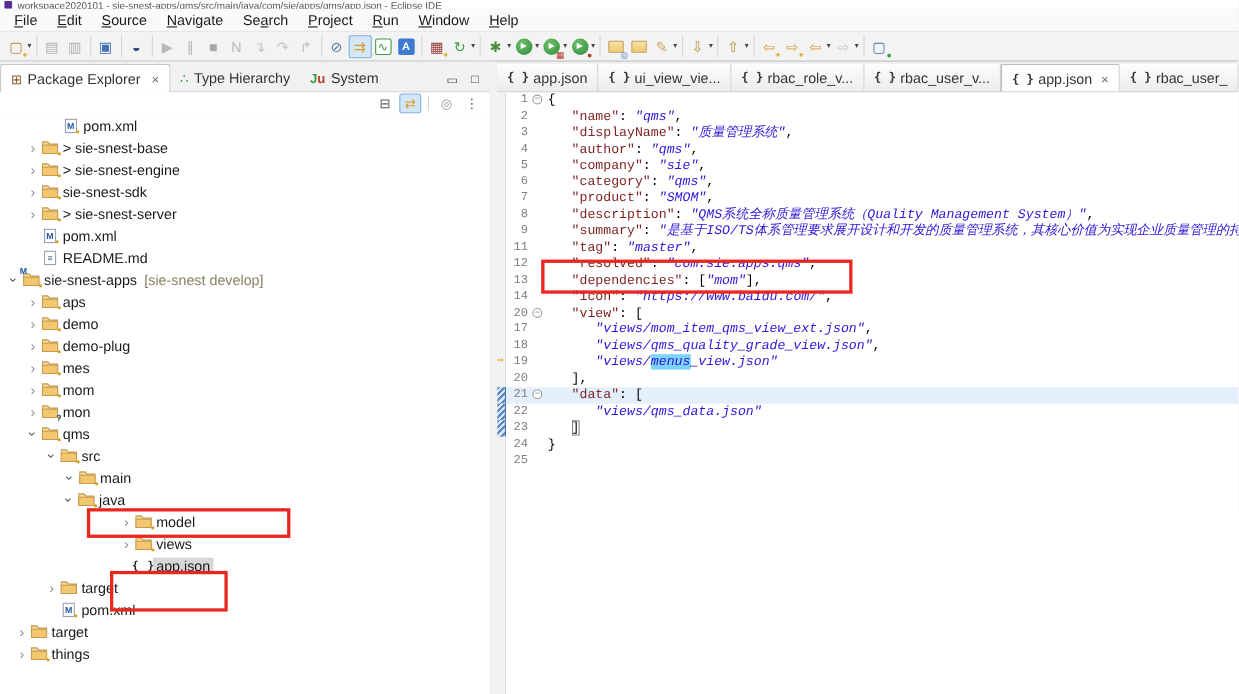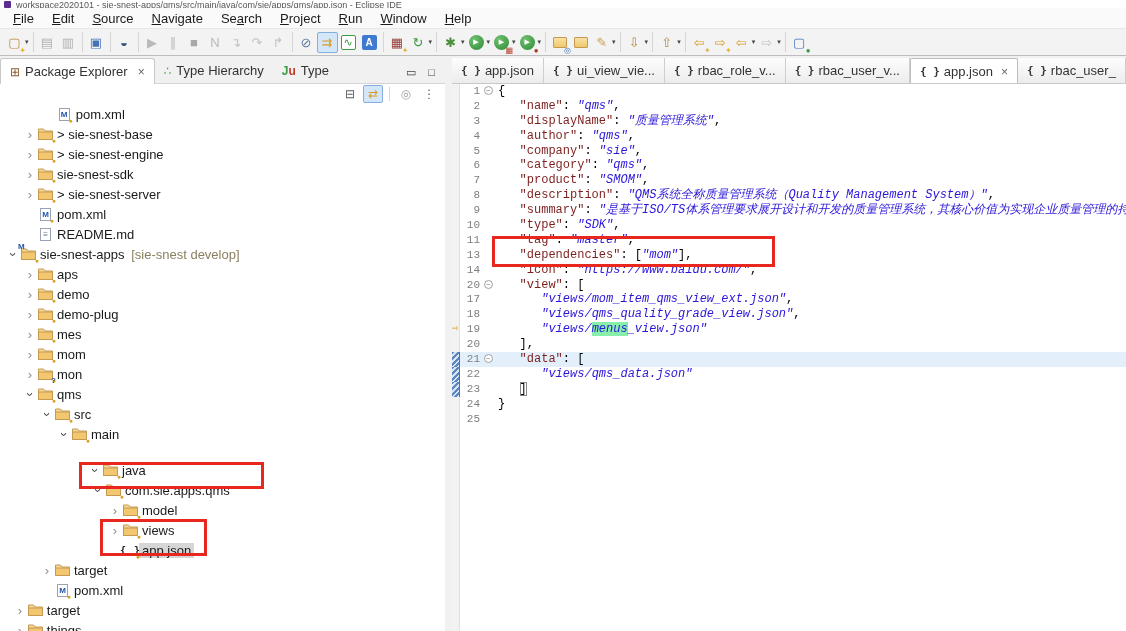--- a/index.html
+++ b/index.html
@@ -77,21 +77,21 @@
   .emk { width:8px; flex:none; overflow:visible; }
   .mk-hatch { background:repeating-linear-gradient(135deg,#5b86c0 0 2px,#d6e4f4 2px 4px); border-right:1px solid #4a74a8; }
   .mk-arrow { color:#e39d1e; font-size:10px; font-weight:bold; text-align:left; z-index:2; }
   .enum { width:22px; flex:none; text-align:right; font-size:11px; color:#7e7e7e; padding-right:2px; }
   .efold { width:13px; flex:none; text-align:center; }
   .fold { display:inline-block; width:9px; height:9px; border:1px solid #a0a0a0; border-radius:50%; line-height:7px; font-size:8px; color:#808080; background:#fff; text-align:center; vertical-align:middle; }
   .ecode { white-space:pre; font-size:12px; flex:none; padding-left:3px; }
   .tk-p { color:#000; }
   .tk-k { color:#7d1f1f; }
   .tk-s, .tk-sh { color:#2a16d8; font-style:italic; }
-  .tk-sh { background:#86efac; }
+  .tk-sh { background:#7dd3fc; }
   .tk-pb { color:#000; outline:1px solid #888; outline-offset:-1px; }
 
   
   .annbox { position:absolute; border:3px solid #e8281e; z-index:50; pointer-events:none; }
 </style>
 </head>
 <body>
 
 <div class="titlebar">
   <span class="titleicon"></span>
@@ -310,21 +310,21 @@
           <span class="vicn" style="color: rgb(138, 90, 42);">⊞</span>
           <span>Package Explorer</span>
           <span class="vclose">×</span>
         </div>
         <div class="vtab">
           <span class="vicn" style="color: rgb(60, 155, 70);">∴</span>
           <span>Type Hierarchy</span>
         </div>
         <div class="vtab">
           <span class="vicn"><b style="color:#3c9b46">J</b><b style="color:#c0392b">u</b></span>
-          <span>Type</span>
+          <span>System</span>
         </div>
         <span class="winbtns">
           <span>▭</span>
           <span>□</span>
         </span>
       </div>
     <div class="vtools">
         <span class="vtool" style="color: rgb(90, 90, 90);">⊟</span>
         <span class="vtool sel" style="color: rgb(215, 155, 40);">⇄</span>
         <span class="vtsep"></span>
@@ -384,28 +384,24 @@
               <path d="M0.5 4 h14 v7.5 H0.5 z" fill="#f3c76f" stroke="#c49a52"></path>
             </svg><span class="ov" style="right: -2px; bottom: -2px; color: rgb(217, 165, 32); font-size: 7px;">●</span></span><span class="tlabel">qms</span></div>
         <div class="trow" style="padding-left: 40px;"><span class="arr v">›</span><span class="ticon"><svg width="15" height="12" viewBox="0 0 15 12">
               <path d="M0.5 1 h5 l1.6 2 H14.5 v8.5 H0.5 z" fill="#f7d795" stroke="#c49a52"></path>
               <path d="M0.5 4 h14 v7.5 H0.5 z" fill="#f3c76f" stroke="#c49a52"></path>
             </svg><span class="ov" style="right: -2px; bottom: -2px; color: rgb(217, 165, 32); font-size: 7px;">●</span></span><span class="tlabel">src</span></div>
         <div class="trow" style="padding-left: 57px;"><span class="arr v">›</span><span class="ticon"><svg width="15" height="12" viewBox="0 0 15 12">
               <path d="M0.5 1 h5 l1.6 2 H14.5 v8.5 H0.5 z" fill="#f7d795" stroke="#c49a52"></path>
               <path d="M0.5 4 h14 v7.5 H0.5 z" fill="#f3c76f" stroke="#c49a52"></path>
             </svg><span class="ov" style="right: -2px; bottom: -2px; color: rgb(217, 165, 32); font-size: 7px;">●</span></span><span class="tlabel">main</span></div>
-        <div class="trow" style="padding-left: 88px; margin-top: 16px;"><span class="arr v">›</span><span class="ticon"><svg width="15" height="12" viewBox="0 0 15 12">
+        <div class="trow" style="padding-left: 56px;"><span class="arr v">›</span><span class="ticon"><svg width="15" height="12" viewBox="0 0 15 12">
               <path d="M0.5 1 h5 l1.6 2 H14.5 v8.5 H0.5 z" fill="#f7d795" stroke="#c49a52"></path>
               <path d="M0.5 4 h14 v7.5 H0.5 z" fill="#f3c76f" stroke="#c49a52"></path>
             </svg><span class="ov" style="right: -2px; bottom: -2px; color: rgb(217, 165, 32); font-size: 7px;">●</span></span><span class="tlabel">java</span></div>
-        <div class="trow" style="padding-left: 91px;"><span class="arr v">›</span><span class="ticon"><svg width="15" height="12" viewBox="0 0 15 12">
-              <path d="M0.5 1 h5 l1.6 2 H14.5 v8.5 H0.5 z" fill="#f7d795" stroke="#c49a52"></path>
-              <path d="M0.5 4 h14 v7.5 H0.5 z" fill="#f3c76f" stroke="#c49a52"></path>
-            </svg><span class="ov" style="right: -2px; bottom: -2px; color: rgb(217, 165, 32); font-size: 7px;">●</span></span><span class="tlabel">com.sie.apps.qms</span></div>
         <div class="trow" style="padding-left: 108px;"><span class="arr">›</span><span class="ticon"><svg width="15" height="12" viewBox="0 0 15 12">
               <path d="M0.5 1 h5 l1.6 2 H14.5 v8.5 H0.5 z" fill="#f7d795" stroke="#c49a52"></path>
               <path d="M0.5 4 h14 v7.5 H0.5 z" fill="#f3c76f" stroke="#c49a52"></path>
             </svg><span class="ov" style="right: -2px; bottom: -2px; color: rgb(217, 165, 32); font-size: 7px;">●</span></span><span class="tlabel">model</span></div>
         <div class="trow" style="padding-left: 108px;"><span class="arr">›</span><span class="ticon"><svg width="15" height="12" viewBox="0 0 15 12">
               <path d="M0.5 1 h5 l1.6 2 H14.5 v8.5 H0.5 z" fill="#f7d795" stroke="#c49a52"></path>
               <path d="M0.5 4 h14 v7.5 H0.5 z" fill="#f3c76f" stroke="#c49a52"></path>
             </svg><span class="ov" style="right: -2px; bottom: -2px; color: rgb(217, 165, 32); font-size: 7px;">●</span></span><span class="tlabel">views</span></div>
         <div class="trow sel" style="padding-left: 108px;"><span class="arr"></span><span class="ticon"><span class="jbr">{ }</span><span class="ov" style="right: -1px; bottom: -2px; color: rgb(217, 165, 32); font-size: 7px;">●</span></span><span class="tlabel">app.json</span></div>
         <div class="trow" style="padding-left: 40px;"><span class="arr">›</span><span class="ticon"><svg width="15" height="12" viewBox="0 0 15 12">
@@ -503,29 +499,29 @@
           <span class="ecode"><span class="tk-p">   </span><span class="tk-k">"description"</span><span class="tk-p">: </span><span class="tk-s">"QMS系统全称质量管理系统（Quality Management System）"</span><span class="tk-p">,</span></span>
         </div>
         <div class="erow">
           <span class="emk"></span>
           <span class="enum">9</span>
           <span class="efold"></span>
           <span class="ecode"><span class="tk-p">   </span><span class="tk-k">"summary"</span><span class="tk-p">: </span><span class="tk-s">"是基于ISO/TS体系管理要求展开设计和开发的质量管理系统，其核心价值为实现企业质量管理的持续改进机制的固化，实现在</span></span>
         </div>
         <div class="erow">
           <span class="emk"></span>
-          <span class="enum">10</span>
-          <span class="efold"></span>
-          <span class="ecode"><span class="tk-p">   </span><span class="tk-k">"type"</span><span class="tk-p">: </span><span class="tk-s">"SDK"</span><span class="tk-p">,</span></span>
-        </div>
-        <div class="erow">
-          <span class="emk"></span>
           <span class="enum">11</span>
           <span class="efold"></span>
           <span class="ecode"><span class="tk-p">   </span><span class="tk-k">"tag"</span><span class="tk-p">: </span><span class="tk-s">"master"</span><span class="tk-p">,</span></span>
+        </div>
+        <div class="erow">
+          <span class="emk"></span>
+          <span class="enum">12</span>
+          <span class="efold"></span>
+          <span class="ecode"><span class="tk-p">   </span><span class="tk-k">"resolved"</span><span class="tk-p">: </span><span class="tk-s">"com.sie.apps.qms"</span><span class="tk-p">,</span></span>
         </div>
         <div class="erow">
           <span class="emk"></span>
           <span class="enum">13</span>
           <span class="efold"></span>
           <span class="ecode"><span class="tk-p">   </span><span class="tk-k">"dependencies"</span><span class="tk-p">: [</span><span class="tk-s">"mom"</span><span class="tk-p">],</span></span>
         </div>
         <div class="erow">
           <span class="emk"></span>
           <span class="enum">14</span>

